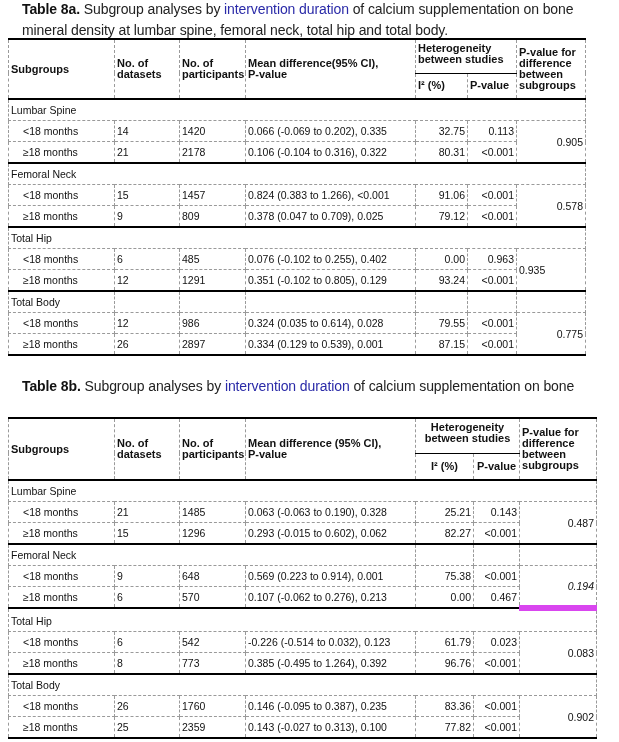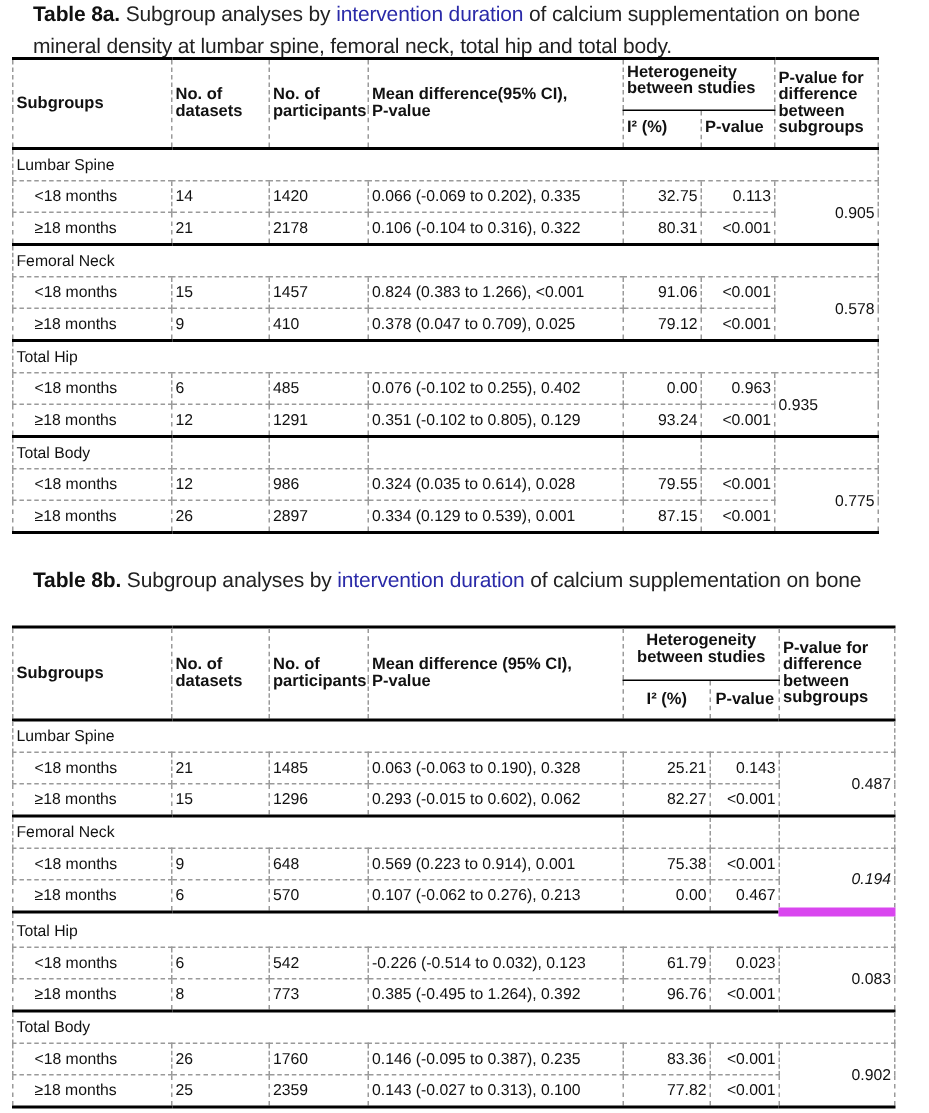--- a/index.html
+++ b/index.html
@@ -98,21 +98,21 @@
       <td>15</td>
       <td>1457</td>
       <td>0.824 (0.383 to 1.266), &lt;0.001</td>
       <td class="num">91.06</td>
       <td class="num">&lt;0.001</td>
       <td rowspan="2" class="pdiff" style="border-bottom:2px solid #000;">0.578</td>
     </tr>
     <tr class="r grp-end">
       <td class="sub">≥18 months</td>
       <td>9</td>
-      <td>410</td>
+      <td>809</td>
       <td>0.378 (0.047 to 0.709), 0.025</td>
       <td class="num">79.12</td>
       <td class="num">&lt;0.001</td>
     </tr>
 
     <tr class="grp">
         <td colspan="7">Total Hip</td>
       </tr>
     <tr class="r">
       <td class="sub">&lt;18 months</td>

